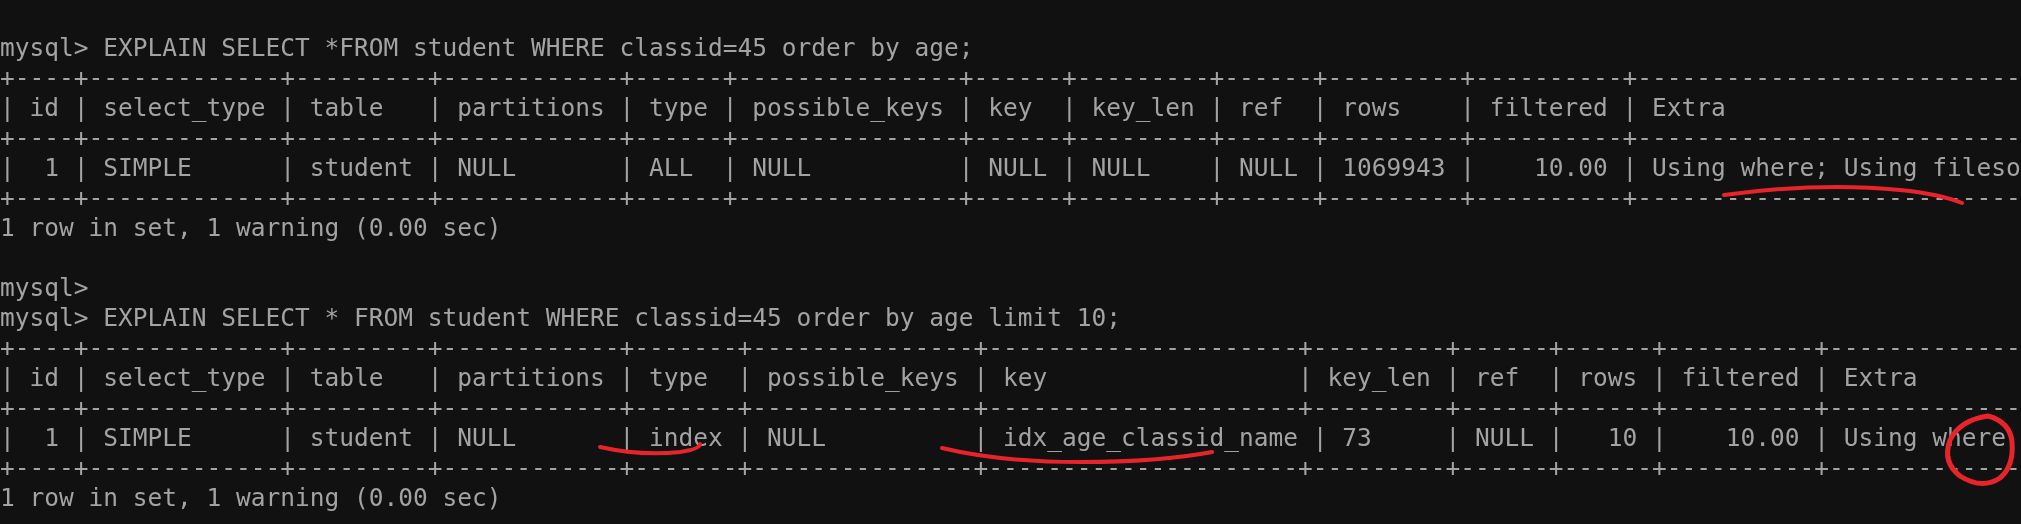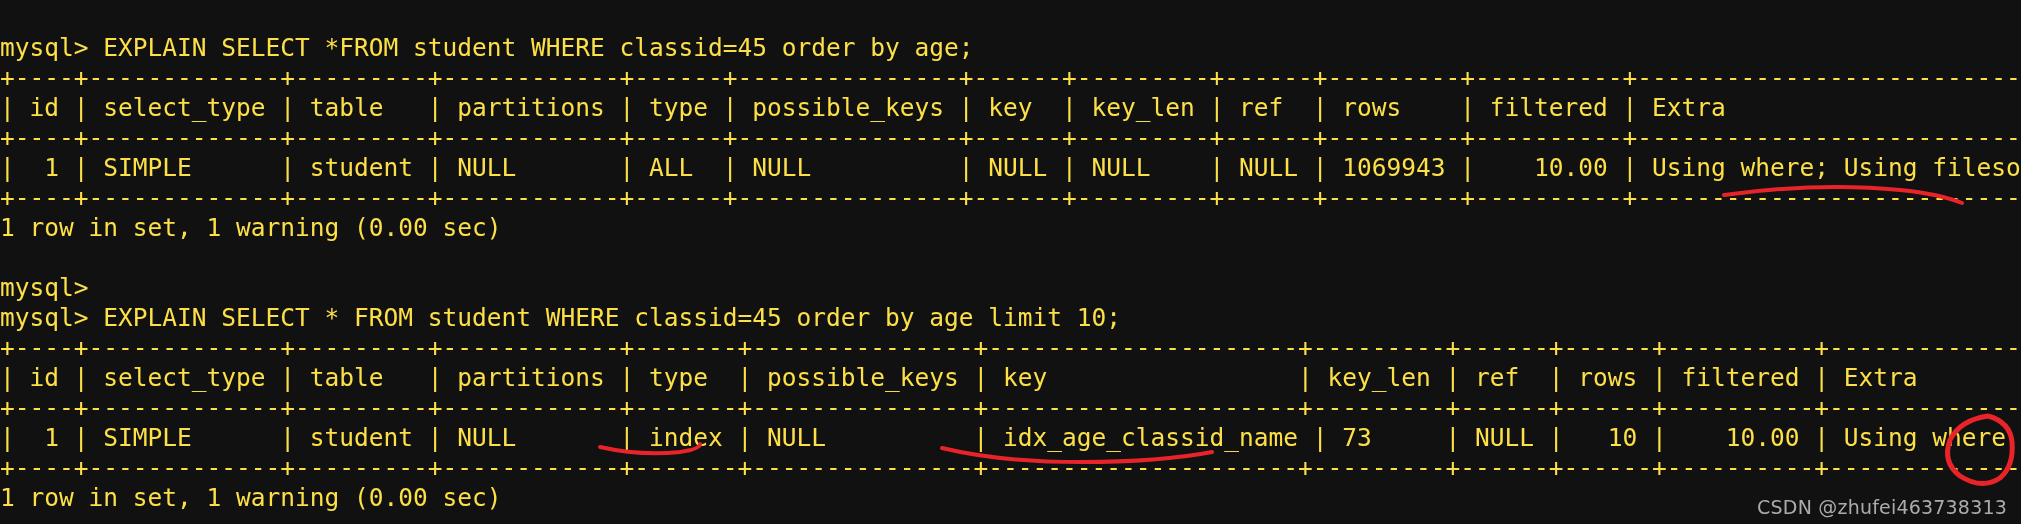--- a/index.html
+++ b/index.html
@@ -14,21 +14,21 @@
     background: #111111;
     overflow: hidden;
     font-family: "DejaVu Sans Mono", "Liberation Mono", monospace;
   }
   #terminal {
     position: absolute;
     left: 0;
     top: 8px;
     width: 2021px;
     white-space: pre;
-    color: #fde047;
+    color: #a3a3a3;
     font-family: "DejaVu Sans Mono", "Liberation Mono", monospace;
     font-size: 24.5px;
     line-height: 30px;
     letter-spacing: 0px;
     -webkit-font-smoothing: antialiased;
   }
   #terminal .line {
     display: block;
     height: 30px;
     white-space: pre;
@@ -58,15 +58,14 @@
 
   <pre id="terminal"><span class="line">mysql&gt; EXPLAIN SELECT *FROM student WHERE classid=45 order by age;</span><span class="line">+----+-------------+---------+------------+------+---------------+------+---------+------+---------+----------+-----------------------------+</span><span class="line">| id | select_type | table   | partitions | type | possible_keys | key  | key_len | ref  | rows    | filtered | Extra                       |</span><span class="line">+----+-------------+---------+------------+------+---------------+------+---------+------+---------+----------+-----------------------------+</span><span class="line">|  1 | SIMPLE      | student | NULL       | ALL  | NULL          | NULL | NULL    | NULL | 1069943 |    10.00 | Using where; Using filesort |</span><span class="line">+----+-------------+---------+------------+------+---------------+------+---------+------+---------+----------+-----------------------------+</span><span class="line">1 row in set, 1 warning (0.00 sec)</span><span class="line"></span><span class="line">mysql&gt;</span><span class="line">mysql&gt; EXPLAIN SELECT * FROM student WHERE classid=45 order by age limit 10;</span><span class="line">+----+-------------+---------+------------+-------+---------------+---------------------+---------+------+------+----------+-------------+</span><span class="line">| id | select_type | table   | partitions | type  | possible_keys | key                 | key_len | ref  | rows | filtered | Extra       |</span><span class="line">+----+-------------+---------+------------+-------+---------------+---------------------+---------+------+------+----------+-------------+</span><span class="line">|  1 | SIMPLE      | student | NULL       | index | NULL          | idx_age_classid_name | 73     | NULL |   10 |    10.00 | Using where |</span><span class="line">+----+-------------+---------+------------+-------+---------------+---------------------+---------+------+------+----------+-------------+</span><span class="line">1 row in set, 1 warning (0.00 sec)</span></pre>
 
   <svg id="ann-layer" viewBox="0 0 2021 524" xmlns="http://www.w3.org/2000/svg">
     <path d="M 1724 195 Q 1820 182 1900 190 Q 1940 194 1962 203" fill="none" stroke="#e8242a" stroke-width="4" stroke-linecap="round"></path>
     <path d="M 600 447 Q 640 456 680 452 Q 700 449 700 444" fill="none" stroke="#e8242a" stroke-width="4" stroke-linecap="round"></path>
     <path d="M 942 448 Q 1000 462 1080 462 Q 1160 462 1212 452" fill="none" stroke="#e8242a" stroke-width="4" stroke-linecap="round"></path>
     <path d="M 1988 416 Q 1960 420 1950 440 Q 1942 462 1960 476 Q 1982 490 2000 478 Q 2014 466 2012 442 Q 2010 422 1988 416" fill="none" stroke="#e8242a" stroke-width="5" stroke-linecap="round"></path>
   </svg>
 
-  <div id="watermark">CSDN @zhufei463738313</div>
 
 </div>
 
 </body></html>

